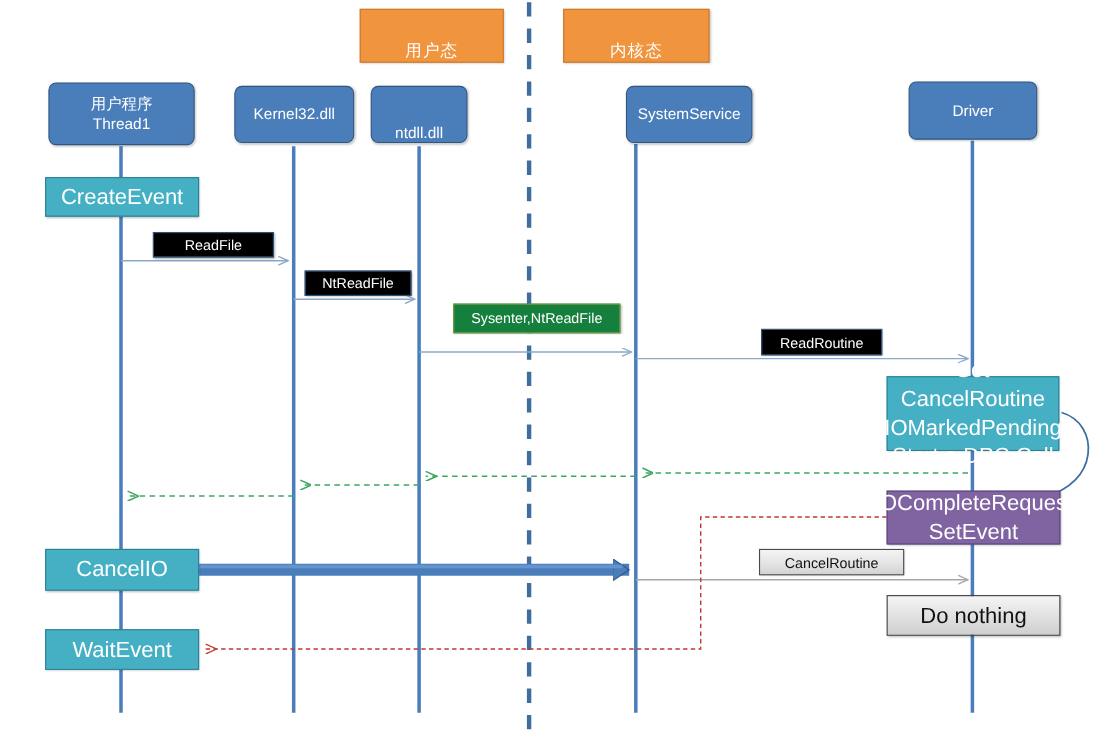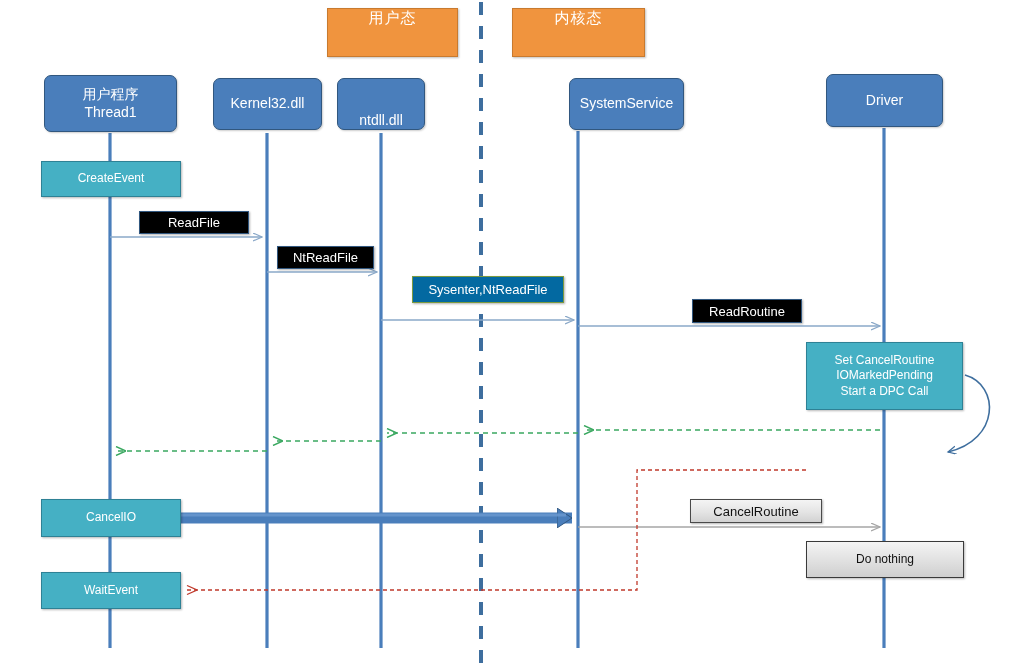--- a/index.html
+++ b/index.html
@@ -28,21 +28,21 @@
 
   
   .mode-box {
     position: absolute;
     box-sizing: border-box;
     background: #F0943E;
     border: 1px solid #C87A2F;
     color: #ffffff;
     font-size: 15px;
     display: flex;
-    align-items: flex-start;
+    align-items: flex-end;
     justify-content: center;
     letter-spacing: 1px;
     box-shadow: 1px 1px 2px rgba(0,0,0,0.25);
   }
 
   
   .participant {
     position: absolute;
     box-sizing: border-box;
     background: #4A7EBB;
@@ -61,21 +61,21 @@
 
   
   .act {
     position: absolute;
     box-sizing: border-box;
     display: flex;
     flex-direction: column;
     align-items: center;
     justify-content: center;
     text-align: center;
-    font-size: 12px;
+    font-size: 20px;
     line-height: 1.3;
     box-shadow: 1px 1px 2px rgba(0,0,0,0.28);
   }
   .act.teal {
     background: #45B0C4;
     border: 1px solid #2E8195;
     color: #ffffff;
   }
   .act.purple {
     background: #8064A2;
@@ -98,21 +98,21 @@
     text-align: center;
     font-size: 13px;
     box-shadow: 1px 1px 2px rgba(0,0,0,0.3);
   }
   .msg-label.blue {
     background: #000000;
     border: 1px solid #31577F;
     color: #ffffff;
   }
   .msg-label.green {
-    background: #0369a1;
+    background: #15803d;
     border: 1px solid #7C9A40;
     color: #ffffff;
   }
   .msg-label.gray {
     background: linear-gradient(to bottom, #F4F4F4 0%, #E4E4E4 55%, #D2D2D2 100%);
     border: 1px solid #4A4A4A;
     color: #111111;
   }
 </style>
 </head>
@@ -209,20 +209,24 @@
   <div class="act teal" style="left:41px; top:572px; width:140px; height:37px;">
     <span>WaitEvent</span>
   </div>
 
   <div class="act teal" style="left:806px; top:342px; width:157px; height:68px;">
     <span>Set CancelRoutine</span>
     <span>IOMarkedPending</span>
     <span>Start a DPC Call</span>
   </div>
 
+  <div class="act purple" style="left:806px; top:446px; width:158px; height:49px;">
+    <span>IOCompleteRequest</span>
+    <span>SetEvent</span>
+  </div>
 
   <div class="act gray" style="left:806px; top:541px; width:158px; height:37px;">
     <span>Do nothing</span>
   </div>
 
   <div class="msg-label blue" style="left:139px; top:211px; width:110px; height:23px;">
     <span>ReadFile</span>
   </div>
 
   <div class="msg-label blue" style="left:277px; top:246px; width:97px; height:23px;">

